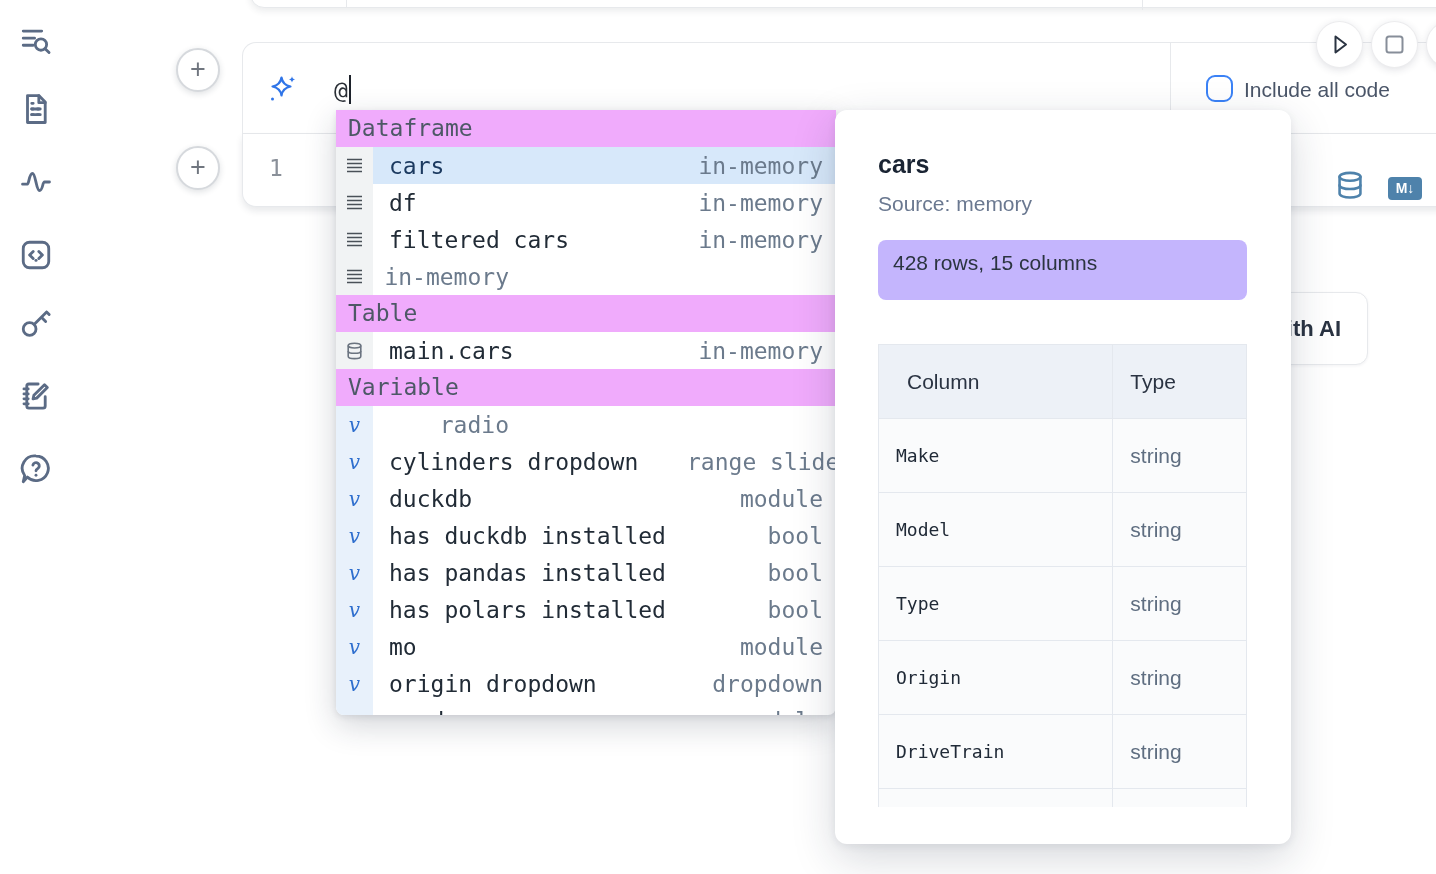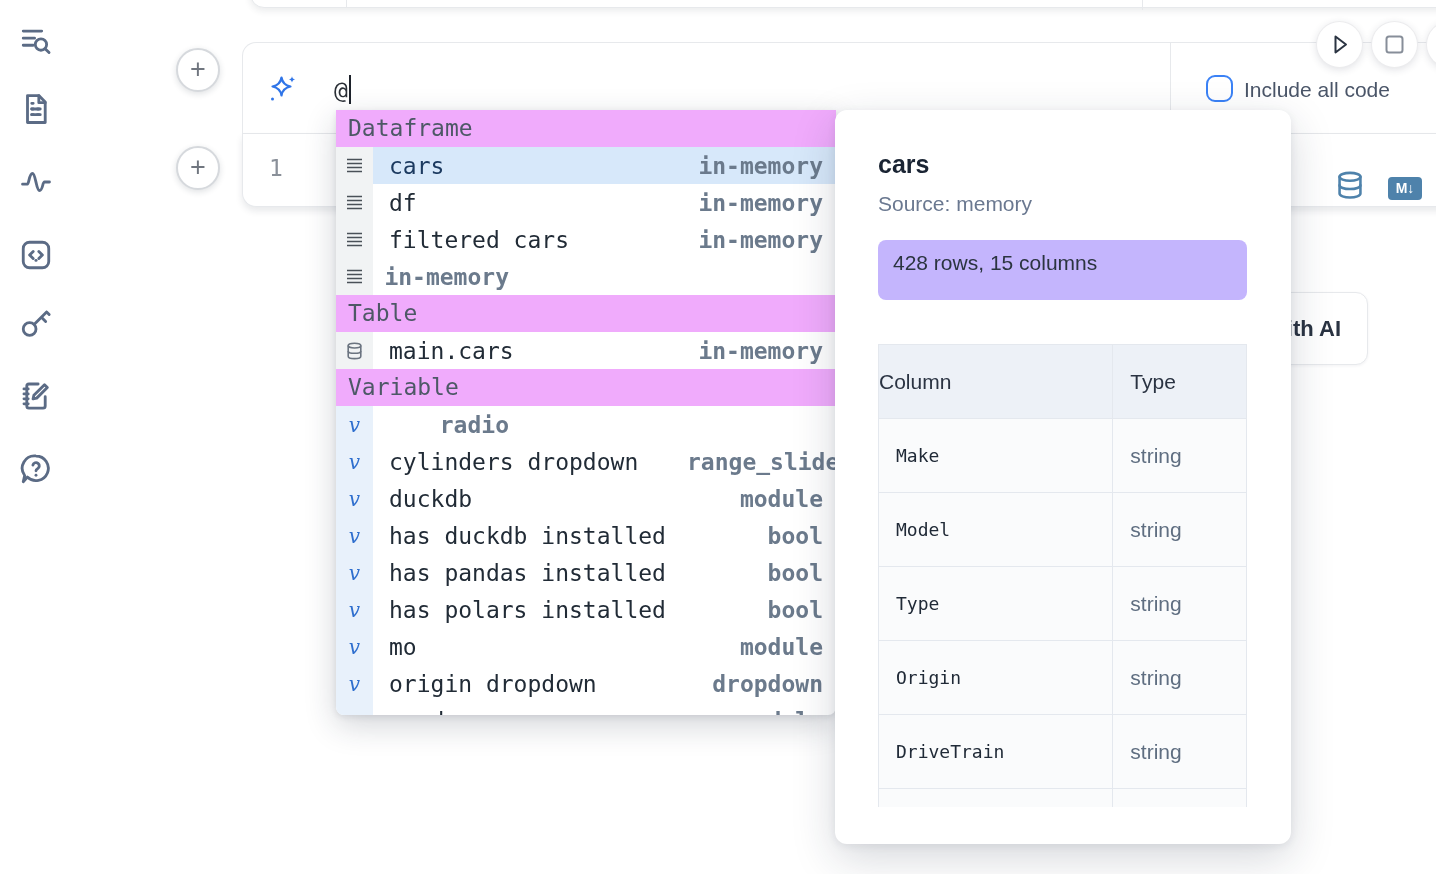--- a/index.html
+++ b/index.html
@@ -67,40 +67,40 @@
     box-shadow:0 10px 32px rgba(30,40,60,.20), 0 2px 6px rgba(30,40,60,.10); }
   .ac-header { height:37px; line-height:37px; background:#f0abfc; color:#4d5866;
     font-family:"DejaVu Sans Mono", monospace; font-size:23px; padding-left:12px; }
   .ac-row { display:flex; height:37px; align-items:stretch; cursor:pointer;
     font-family:"DejaVu Sans Mono", monospace; font-size:23px; }
   .ac-gutter { width:37px; flex:0 0 37px; background:#f1f3f4; display:flex; align-items:center; justify-content:center; }
   .ac-row.var .ac-gutter { background:#e8f1fb; }
   .ac-main { flex:1; display:flex; align-items:center; overflow:hidden; }
   .ac-name { padding-left:16px; color:#212b36; white-space:nowrap; flex:1; overflow:hidden; }
   .ac-type { width:149px; flex:0 0 149px; color:#6b7a8c; text-align:right; padding-right:13px;
-    white-space:nowrap; overflow:hidden;font-weight:bold; }
+    white-space:nowrap; overflow:hidden; }
   .ac-row.sel .ac-main { background:#d7e8fa; }
   .ac-row.sel .ac-name { color:#1c3a60; }
   .ac-gutter svg { display:block; }
   .v-glyph { font-family:"DejaVu Serif", serif; font-style:italic; font-size:20px; color:#2f6fce; }
   .ac-partial { height:13px; overflow:hidden; }
 
   
   .panel { position:absolute; left:835px; top:110px; width:456px; height:734px; z-index:30;
     background:#fff; border-radius:12px; padding:40px 44px 0 43px;
     box-shadow:0 14px 44px rgba(30,40,60,.18), 0 2px 8px rgba(30,40,60,.08); }
   .panel-title { font-size:25px; font-weight:bold; color:#1a2433; }
   .panel-source { margin-top:13px; font-size:21px; color:#6a7890; }
   .panel-badge { margin-top:24px; height:60px; background:#c4b5fd; border-radius:8px;
     font-size:21px; color:#2b3440; line-height:46px; padding-left:15px; }
   .tbl-wrap { margin-top:44px; height:463px; overflow:hidden; }
   table.schema { border-collapse:collapse; width:369px; }
   table.schema th, table.schema td { border:1px solid #e4e8ee; text-align:left; }
   table.schema th { width:235px; height:74px; background:#edf1f7; font-weight:400;
-    font-size:21px; color:#2a3342; padding-left:0; }
+    font-size:21px; color:#2a3342; padding-left:28px; }
   table.schema th + th { width:134px; padding-left:17px; }
   table.schema td { height:74px; background:#fafbfc; padding-left:17px; }
   td.col-name { font-family:"DejaVu Sans Mono", monospace; font-size:18px; color:#202a37; }
   td.col-type { font-size:21px; color:#5f6e81; }
   tr.partial td { height:74px; }
 </style>
 </head>
 <body>
 
 <div class="sidebar">

